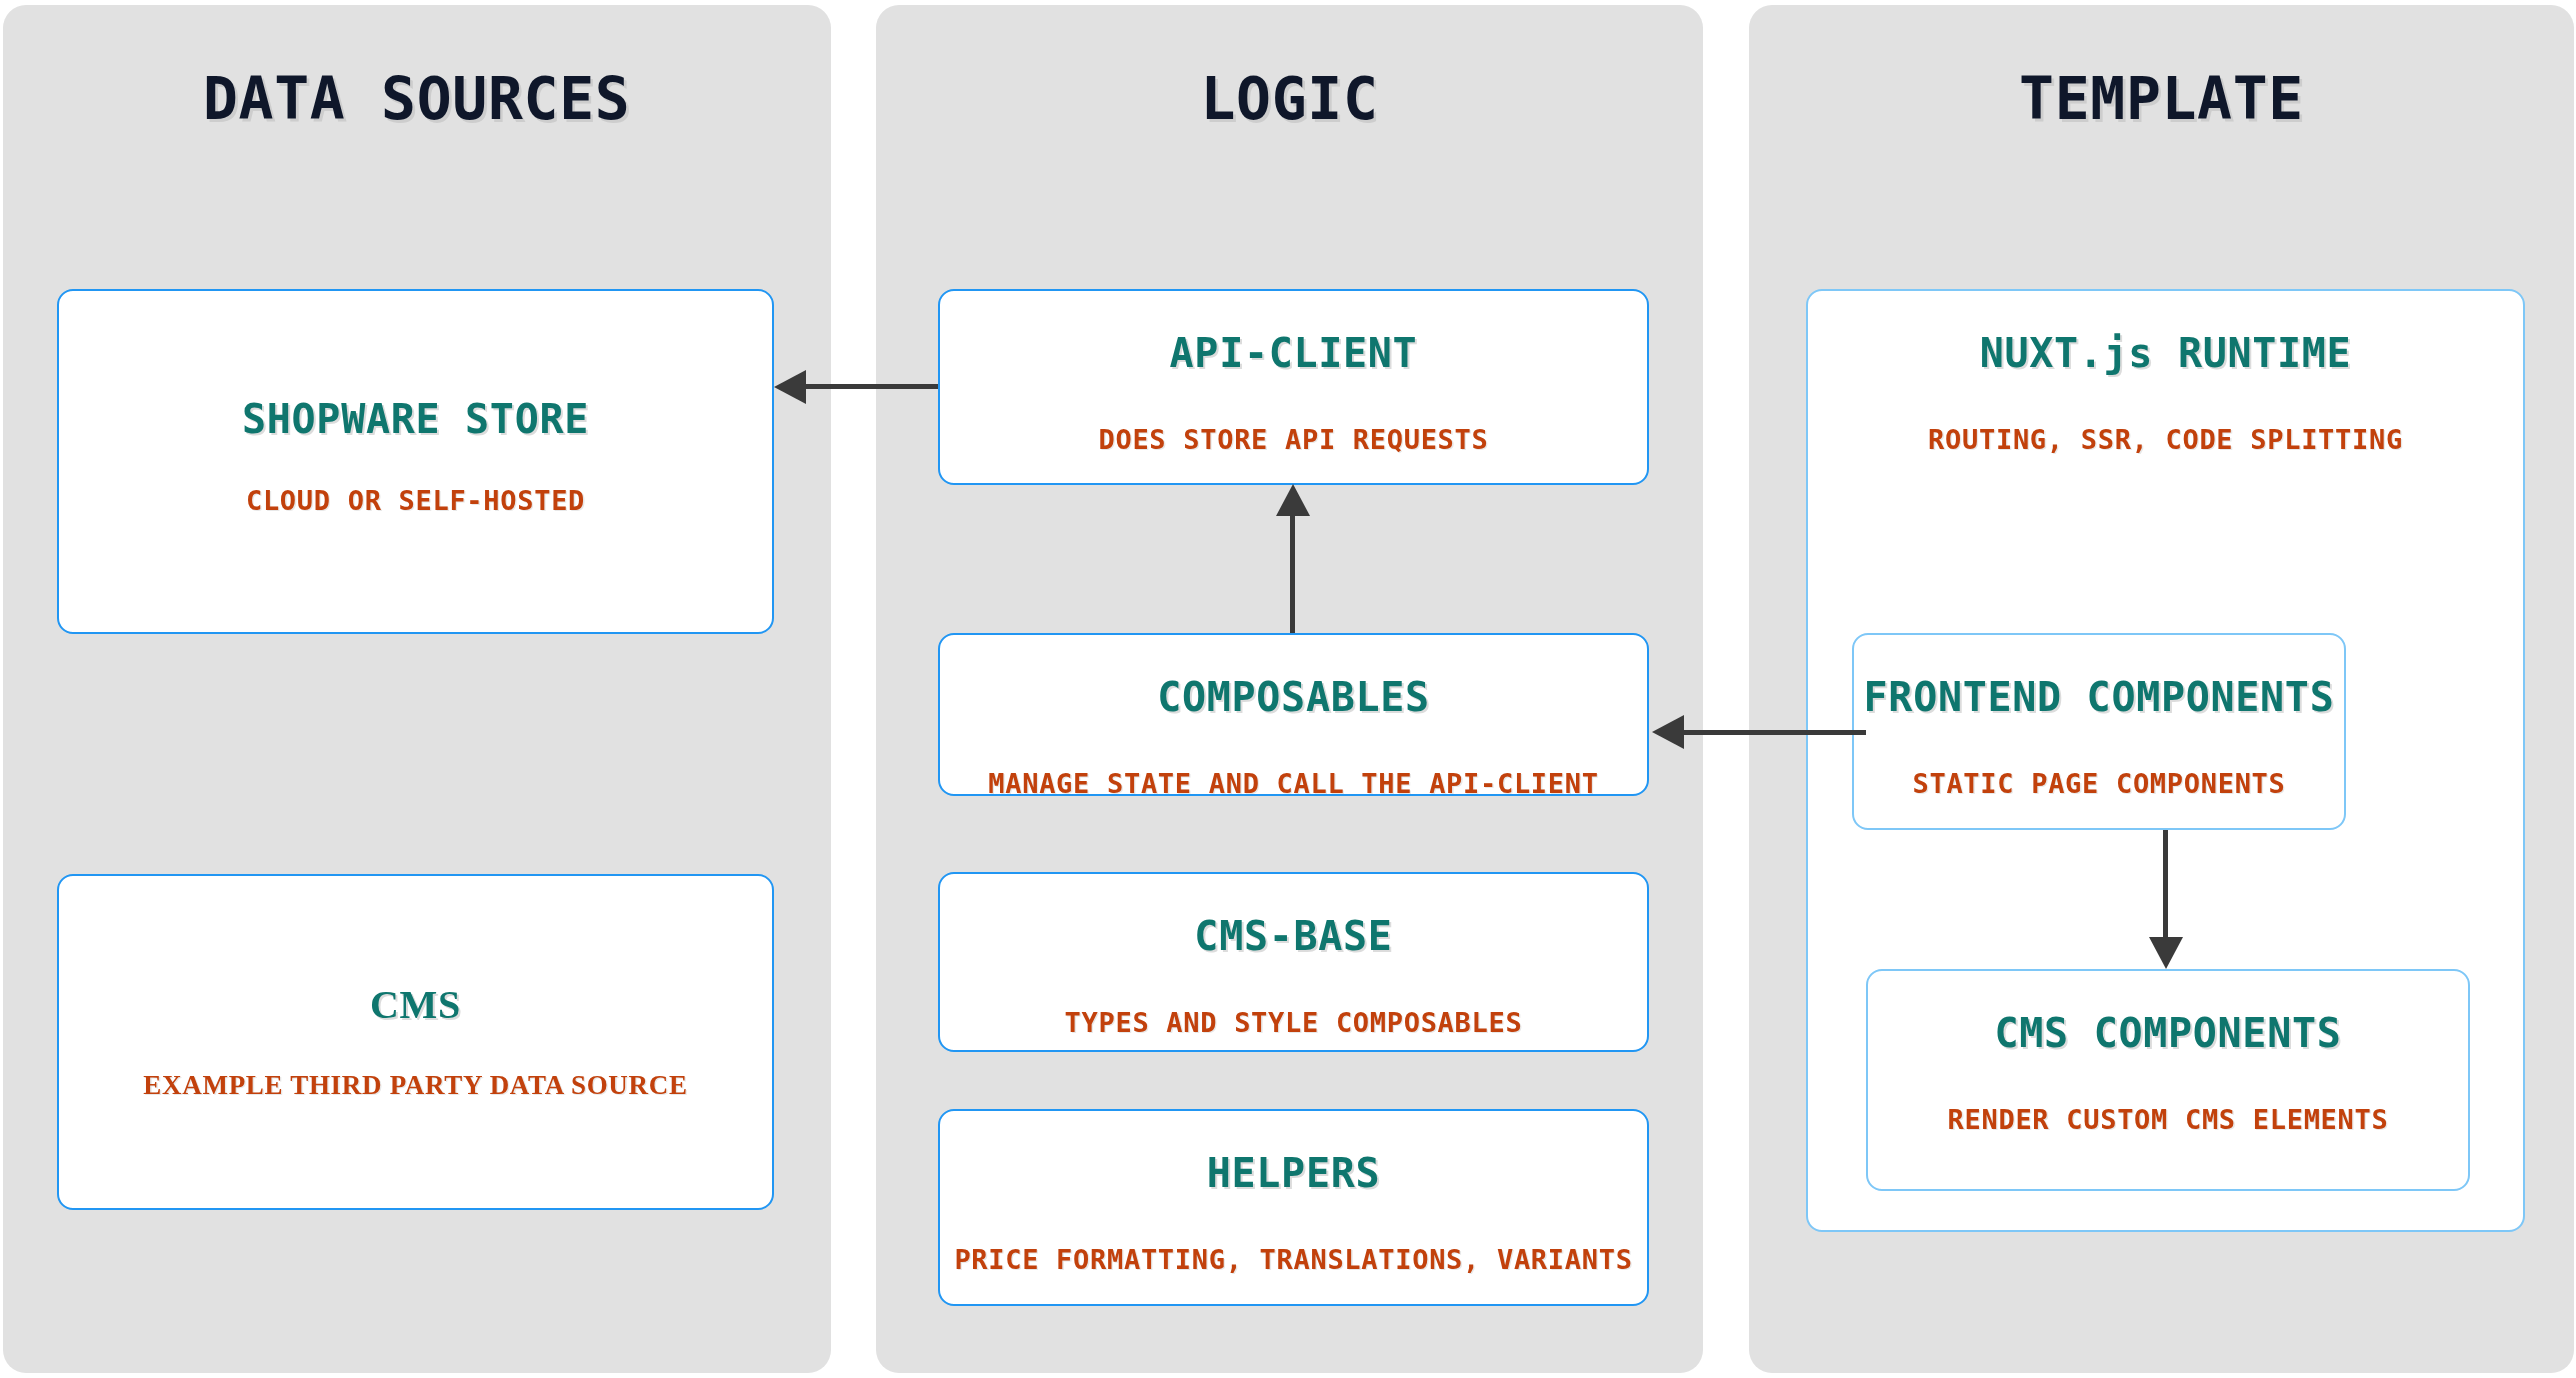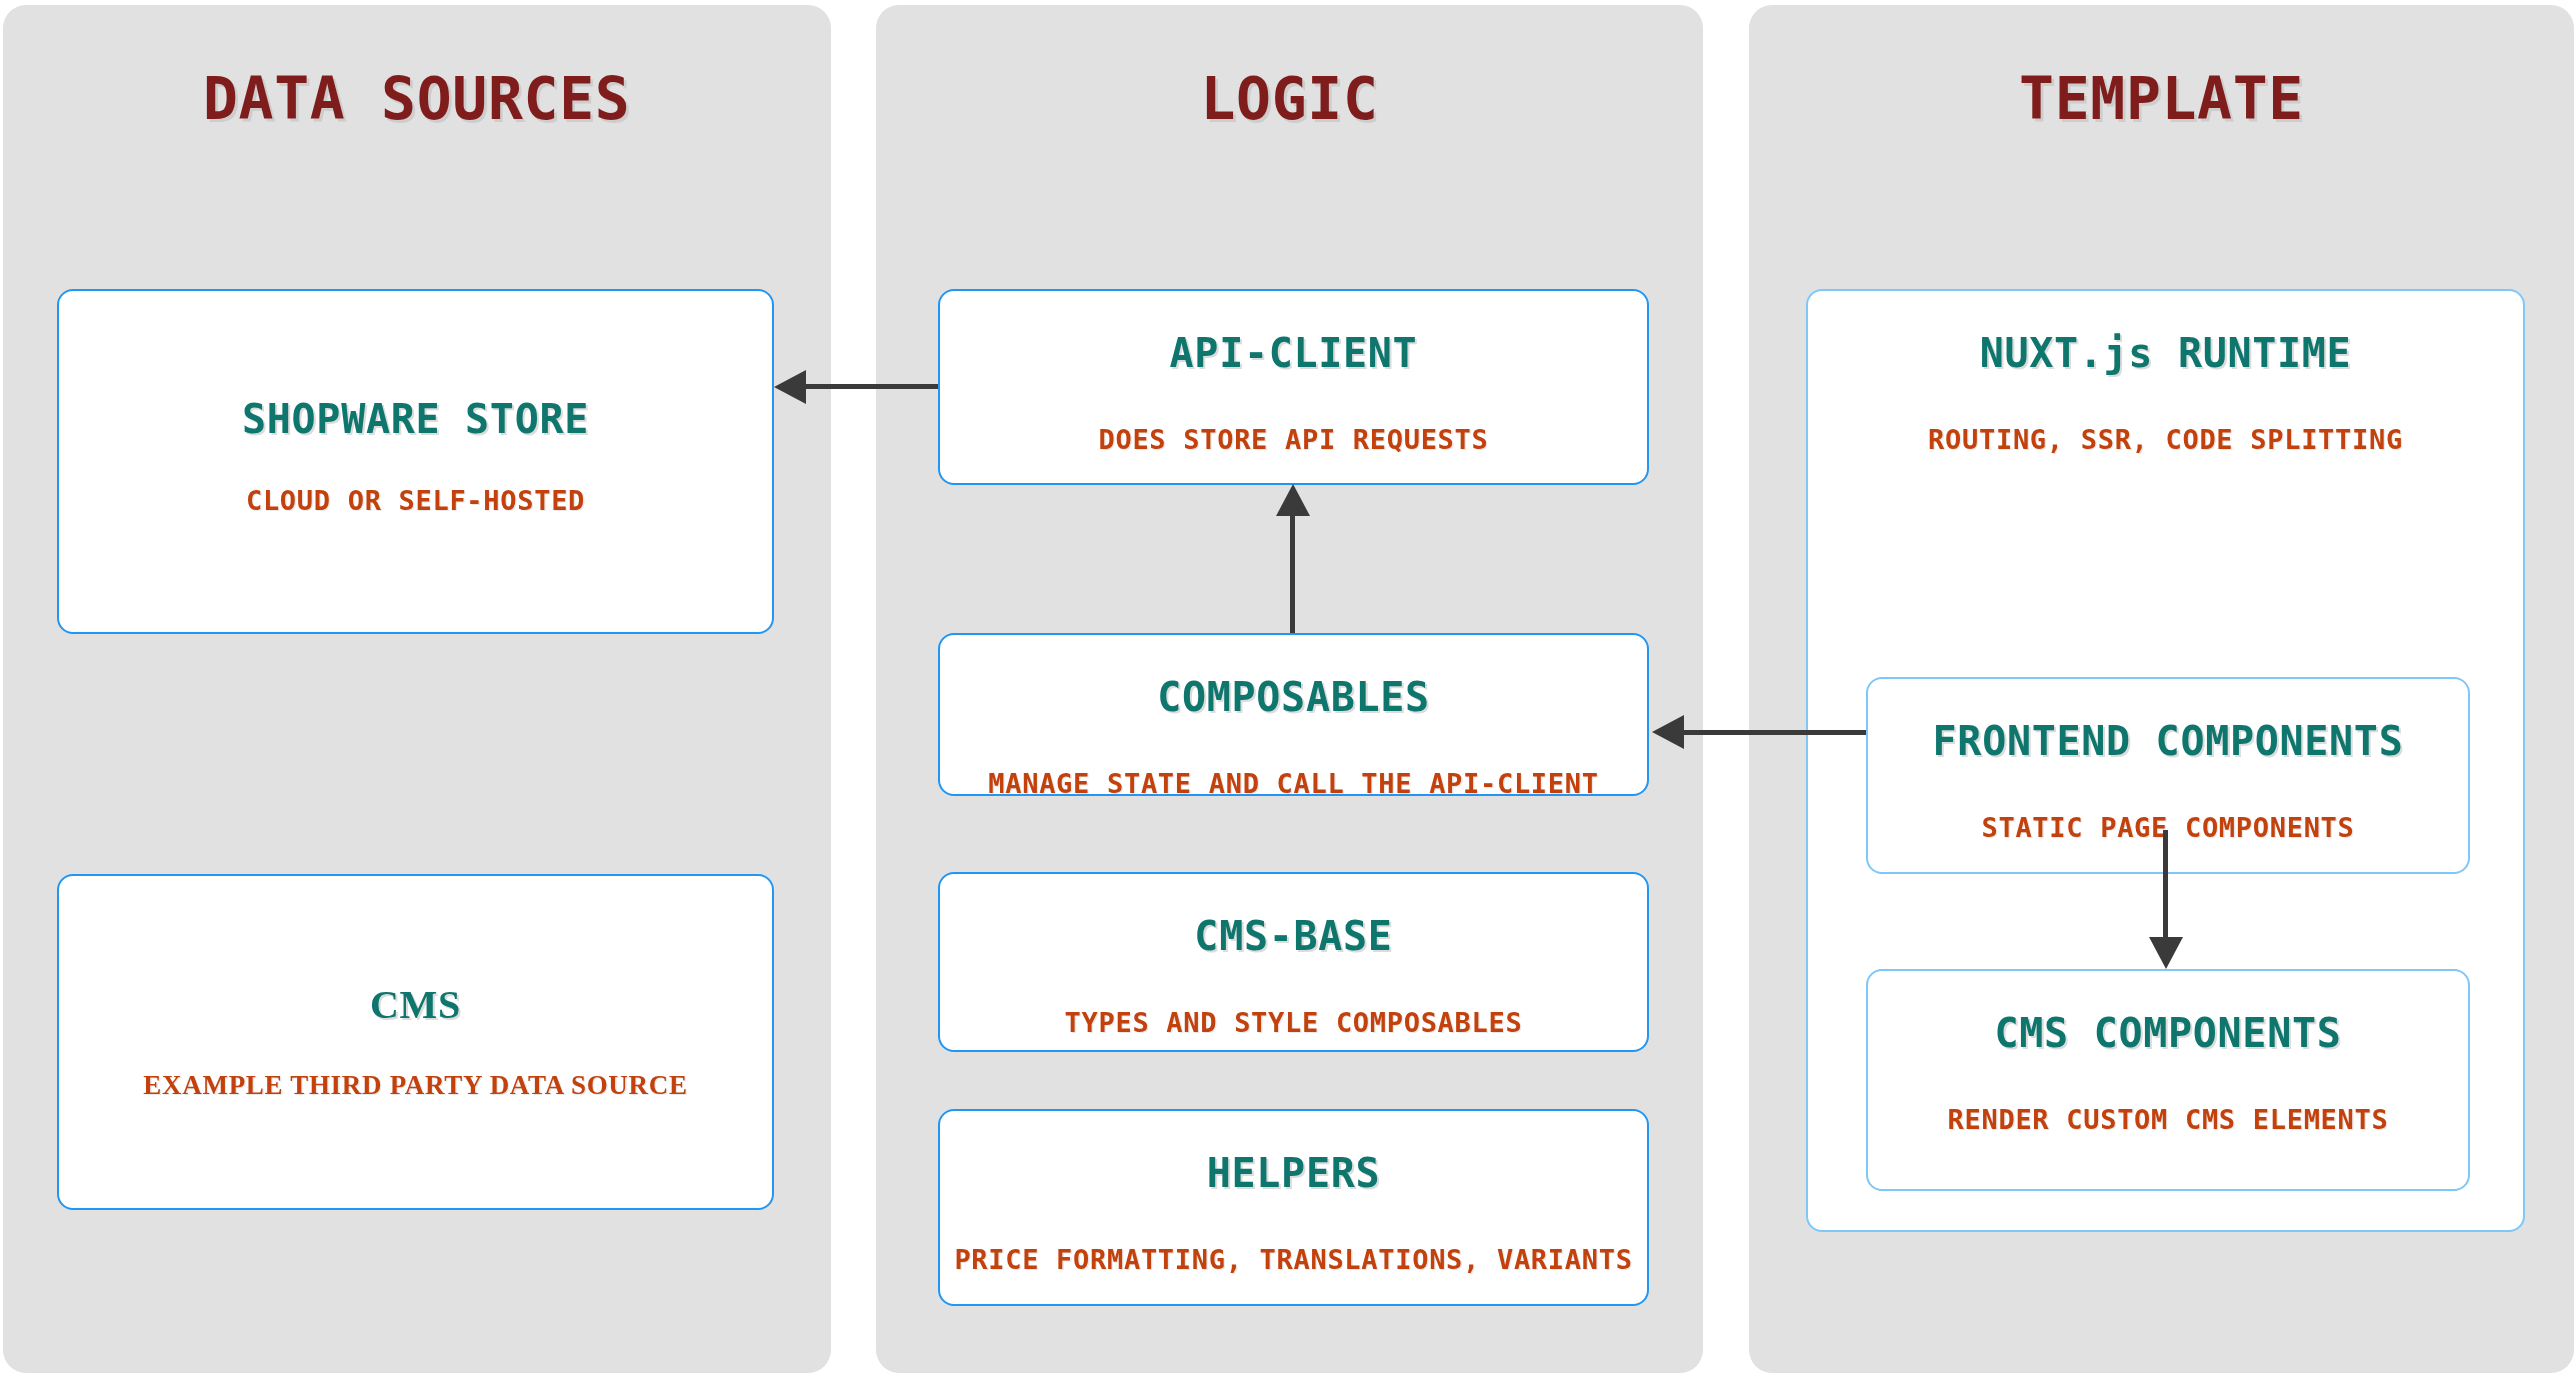--- a/index.html
+++ b/index.html
@@ -7,21 +7,21 @@
     position:relative; width:2576px; height:1378px;
     background:#ffffff; overflow:hidden;
     font-family:"DejaVu Sans Mono", monospace;
   }
   .column {
     position:absolute; top:5.4px; height:1368px;
     background:#e1e1e1; border-radius:23px;
   }
   .col-title {
     position:absolute; left:50%; top:94px; transform:translate(-50%,-50%);
-    font-size:58px; font-weight:bold; color:#7f1d1d; white-space:nowrap;
+    font-size:58px; font-weight:bold; color:#0f172a; white-space:nowrap;
     letter-spacing:0.7px; text-shadow:2.7px 2.7px 0 #cdcdcd;
   }
   .box {
     position:absolute; background:#ffffff;
     border:2.7px solid #2196f3; border-radius:16px; box-sizing:border-box;
   }
   .box.light { border-color:#7ec7f7;text-align:right; }
   .box-title {
     position:absolute; left:50%; transform:translate(-50%,-50%);
     font-size:40px; font-weight:bold; color:#0f766e; white-space:nowrap;
@@ -95,21 +95,21 @@
 
   <div class="box sm" style="left:938px; top:1109px; width:711px; height:197px;">
     <div class="box-title">HELPERS</div>
     <div class="box-subtitle">PRICE FORMATTING, TRANSLATIONS, VARIANTS</div>
   </div>
 
   <div class="box sm light" style="left:1806px; top:289px; width:719px; height:943px;">
     <div class="box-title">NUXT.js RUNTIME</div>
     <div class="box-subtitle">ROUTING, SSR, CODE SPLITTING</div>
 
-    <div class="box sm light" style="left:58px; top:342px; width:604px; height:197px;margin-top:44px;">
+    <div class="box sm light" style="left:44px; top:342px; width:494px; height:197px;">
       <div class="box-title">FRONTEND COMPONENTS</div>
       <div class="box-subtitle">STATIC PAGE COMPONENTS</div>
     </div>
 
     <div class="box sm light" style="left:58px; top:678px; width:604px; height:222px;">
       <div class="box-title">CMS COMPONENTS</div>
       <div class="box-subtitle">RENDER CUSTOM CMS ELEMENTS</div>
     </div>
   </div>
 

